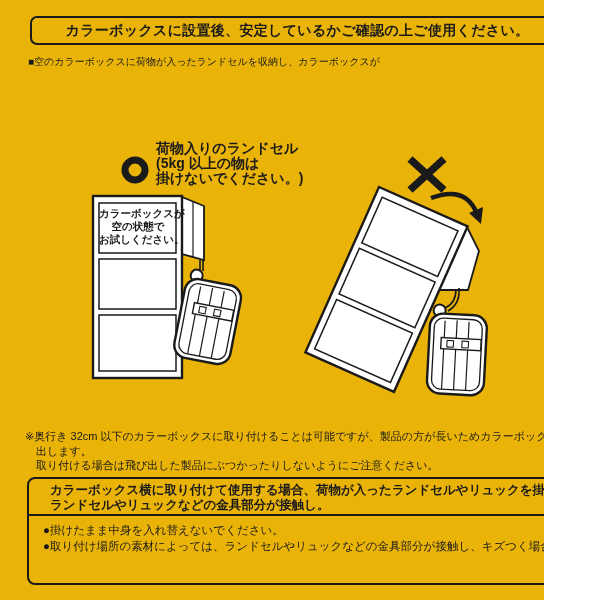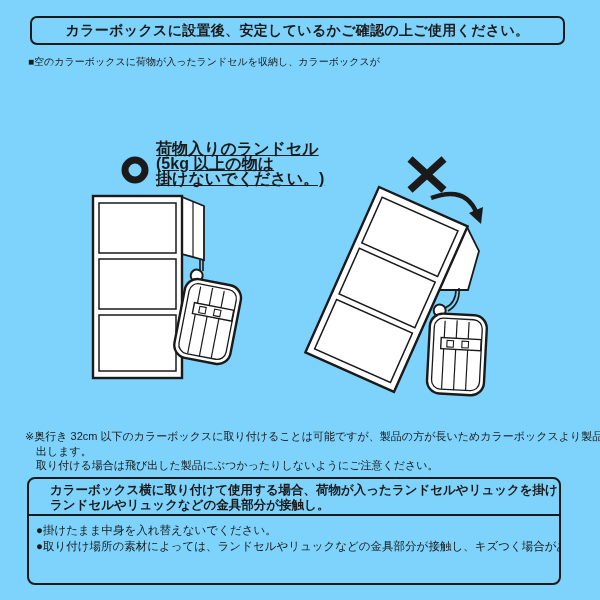--- a/index.html
+++ b/index.html
@@ -1,17 +1,17 @@
 <!DOCTYPE html>
 <html><head>
 <meta charset="utf-8">
 <style>
   html,body{margin:0;padding:0;background:#ffffff;}
   .canvas{
-    position:relative;width:600px;height:600px;background:#7dd3fc;
+    position:relative;width:544px;height:600px;background:#eab308;
     font-family:"Liberation Sans","DejaVu Sans",sans-serif;
     color:#1a1a1a;overflow:hidden;
   }
   .abs{position:absolute;}
   .nowrap{white-space:nowrap;}
 
   
   .top-notice{
     left:30px;top:16px;width:531px;height:25px;
     border:2.5px solid #1a1a1a;border-radius:7px;
@@ -20,21 +20,21 @@
   .top-notice span{font-size:14px;font-weight:bold;letter-spacing:.3px;}
 
   
   .intro{left:28px;top:55px;font-size:10px;line-height:13.5px;}
   .intro .l2{padding-left:11px;}
 
   
   .figures{left:60px;top:128px;}
 
   
-  .hang-note{left:156px;top:141px;font-size:16px;font-weight:bold;line-height:15px;text-decoration:underline;}
+  .hang-note{left:156px;top:141px;font-size:14px;font-weight:bold;line-height:15px;}
 
   
   .shelf-note{
     left:99px;top:207px;width:78px;text-align:center;
     font-size:10.5px;font-weight:bold;line-height:13px;
   }
 
   
   .depth-note{left:25px;top:429px;font-size:11px;line-height:14.5px;}
   .depth-note .ind{padding-left:11px;}
@@ -42,21 +42,21 @@
   
   .warn-box{
     left:27px;top:477px;width:534px;height:108px;box-sizing:border-box;
     border:2.5px solid #1a1a1a;border-radius:8px;overflow:hidden;
   }
   .warn-head{
     box-sizing:border-box;height:37px;padding:4px 8px 0 21px;
     border-bottom:2px solid #1a1a1a;
     font-size:12.5px;font-weight:bold;line-height:15px;
   }
-  .warn-body{padding:6px 8px 0 7px;font-size:11.5px;line-height:16px;}
+  .warn-body{padding:6px 8px 0 14px;font-size:11.5px;line-height:16px;}
   .warn-body .ind{padding-left:12px;}
 
   svg .ln{stroke:#1a1a1a;fill:none;}
   svg .fw{stroke:#1a1a1a;fill:#ffffff;}
 </style>
 </head>
 <body>
 
 <div class="canvas">
 
@@ -110,20 +110,25 @@
       <use href="#bag" transform="translate(371,176) rotate(3)"></use>
     </g>
   </svg>
 
   <div class="abs hang-note">
     <div class="nowrap">荷物入りのランドセル</div>
     <div class="nowrap">(5kg 以上の物は</div>
     <div class="nowrap">掛けないでください。)</div>
   </div>
 
+  <div class="abs shelf-note">
+    <div class="nowrap">カラーボックスが</div>
+    <div class="nowrap">空の状態で</div>
+    <div class="nowrap">お試しください。</div>
+  </div>
 
   <div class="abs depth-note">
     <div class="nowrap">※奥行き 32cm 以下のカラーボックスに取り付けることは可能ですが、製品の方が長いためカラーボックスより製品が飛び</div>
     <div class="nowrap ind">出します。</div>
     <div class="nowrap ind">取り付ける場合は飛び出した製品にぶつかったりしないようにご注意ください。</div>
   </div>
 
   <div class="abs warn-box">
     <div class="warn-head">
       <div class="nowrap">カラーボックス横に取り付けて使用する場合、荷物が入ったランドセルやリュックを掛ける際は</div>

